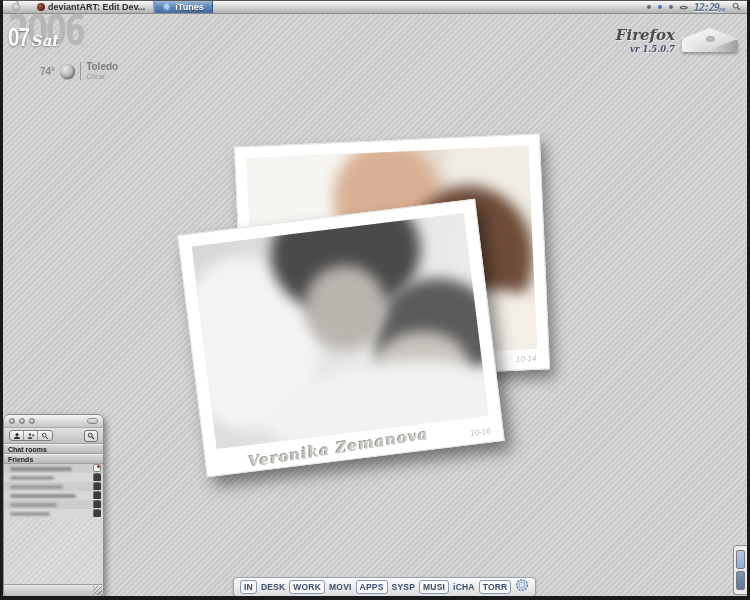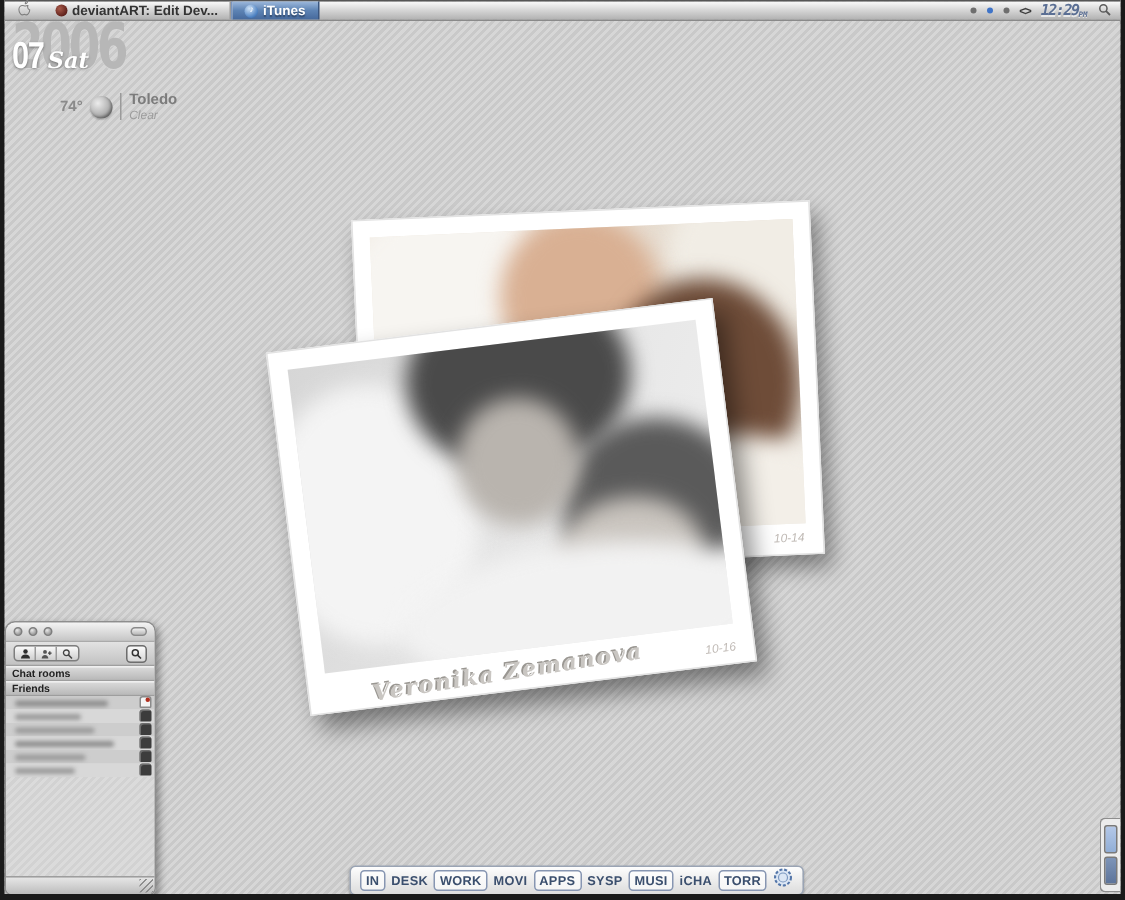--- a/index.html
+++ b/index.html
@@ -241,20 +241,30 @@
         <span class="moon-icon"></span>
         <span class="weather-divider"></span>
         <span class="weather-text">
           <div class="city">Toledo</div>
           <div class="cond">Clear</div>
         </span>
       </div>
     </div>
 
     <div id="launchers">
+      <div class="launcher">
+        <span class="launcher-text">
+          <div class="launcher-name">Firefox</div>
+          <div class="launcher-ver">vr 1.5.0.7</div>
+        </span>
+        <span class="box3d flat">
+          <span class="box-body"></span>
+            <span class="box-top"></span>
+        </span>
+      </div>
     </div>
 
     <div id="photo-back" class="polaroid">
       <div class="photo-inner">
         <span class="blob b1"></span>
           <span class="blob b4"></span>
           <span class="blob b6"></span>
         <span class="blob b2"></span>
           <span class="blob b3"></span>
           <span class="blob b5"></span>

